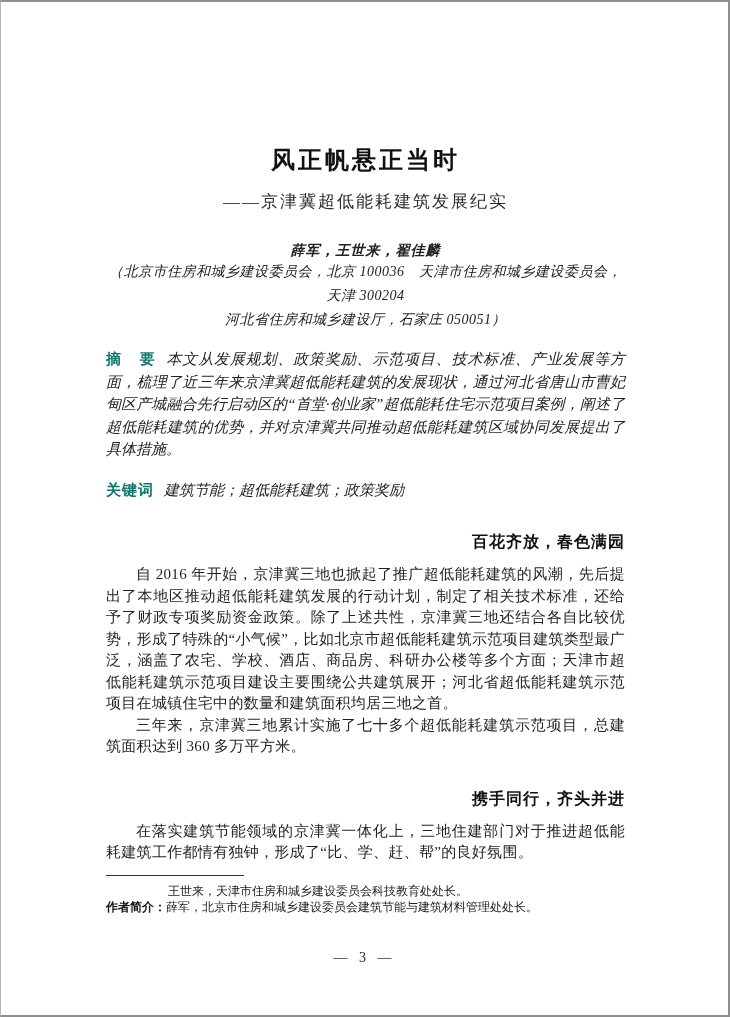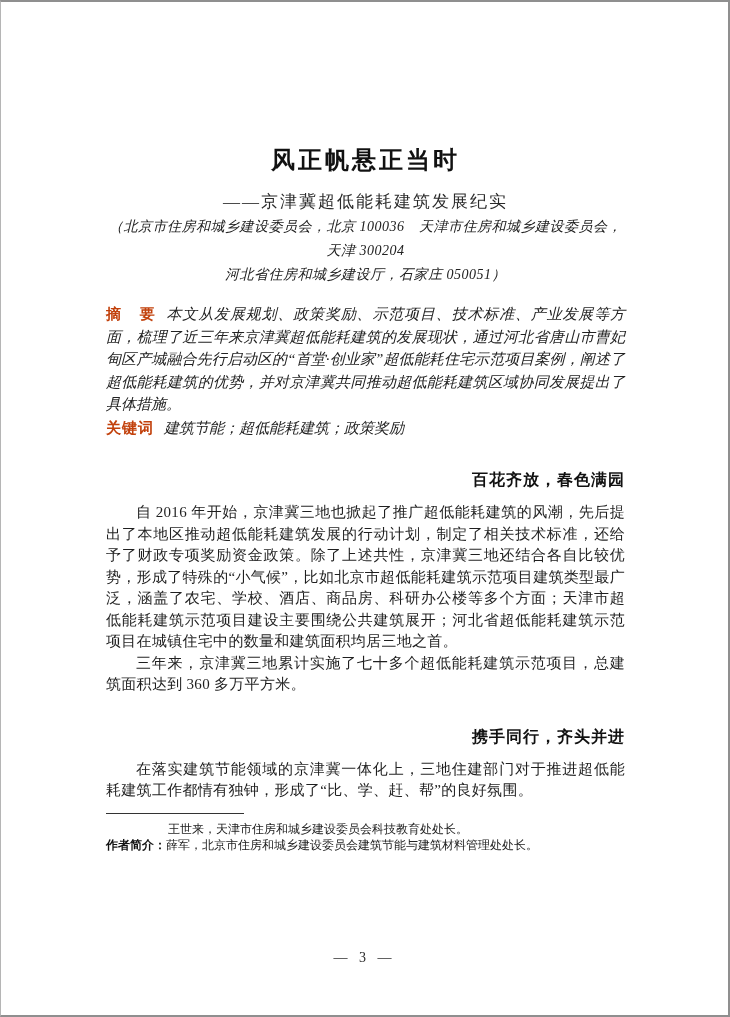--- a/index.html
+++ b/index.html
@@ -68,27 +68,27 @@
     line-height: 22.5px;
     text-align: justify;
     color: #222;
   }
   .meta-label {
     font-style: normal;
     font-weight: bold;
     font-family: "Liberation Sans", "DejaVu Sans", sans-serif;
     letter-spacing: 1px;
     margin-right: 10px;
-    color: #c2410c;
+    color: #0f766e;
   }
   .keywords-line {
     font-style: italic;
     font-size: 15px;
     line-height: 22.5px;
-    margin-top: 1px;
+    margin-top: 18px;
     color: #222;
   }
   
   .body-para {
     font-size: 15px;
     line-height: 21.5px;
     text-align: justify;
     text-indent: 2em;
     margin: 0;
     letter-spacing: 0.3px;
@@ -140,20 +140,21 @@
 </style>
 </head>
 <body>
 
 <div class="page">
   <div class="content">
 
     <div class="doc-title">风正帆悬正当时</div>
     <div class="doc-subtitle">——京津冀超低能耗建筑发展纪实</div>
 
+    <div class="authors">薛军，王世来，翟佳麟</div>
 
     <div class="affiliation">
       <span class="aff-line">（北京市住房和城乡建设委员会，北京 100036　天津市住房和城乡建设委员会，天津 300204</span>
       <span class="aff-line">河北省住房和城乡建设厅，石家庄 050051）</span>
     </div>
 
     <div class="abstract-block">
       <span class="meta-label">摘　要</span><span>本文从发展规划、政策奖励、示范项目、技术标准、产业发展等方面，梳理了近三年来京津冀超低能耗建筑的发展现状，通过河北省唐山市曹妃甸区产城融合先行启动区的“首堂·创业家”超低能耗住宅示范项目案例，阐述了超低能耗建筑的优势，并对京津冀共同推动超低能耗建筑区域协同发展提出了具体措施。</span>
     </div>
 

